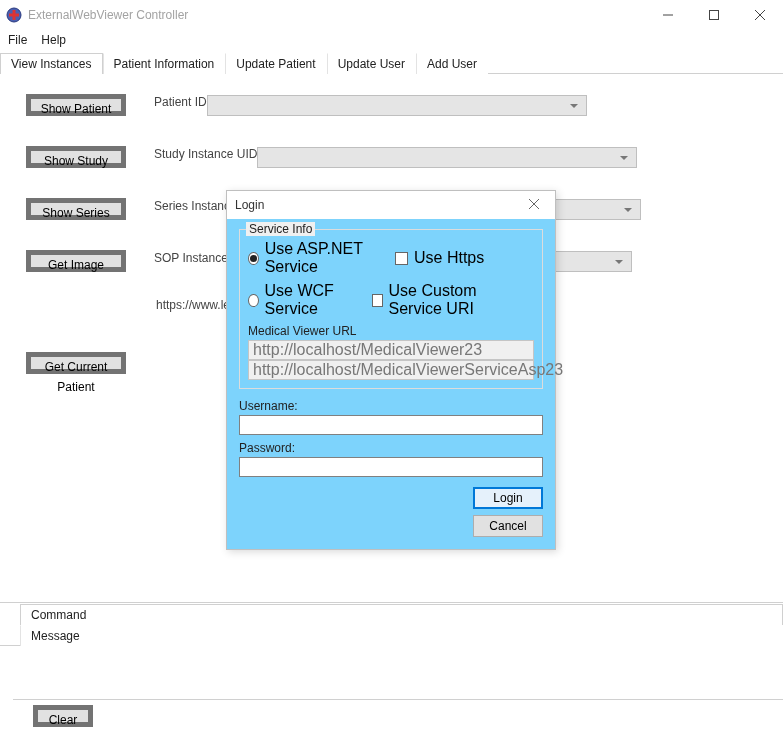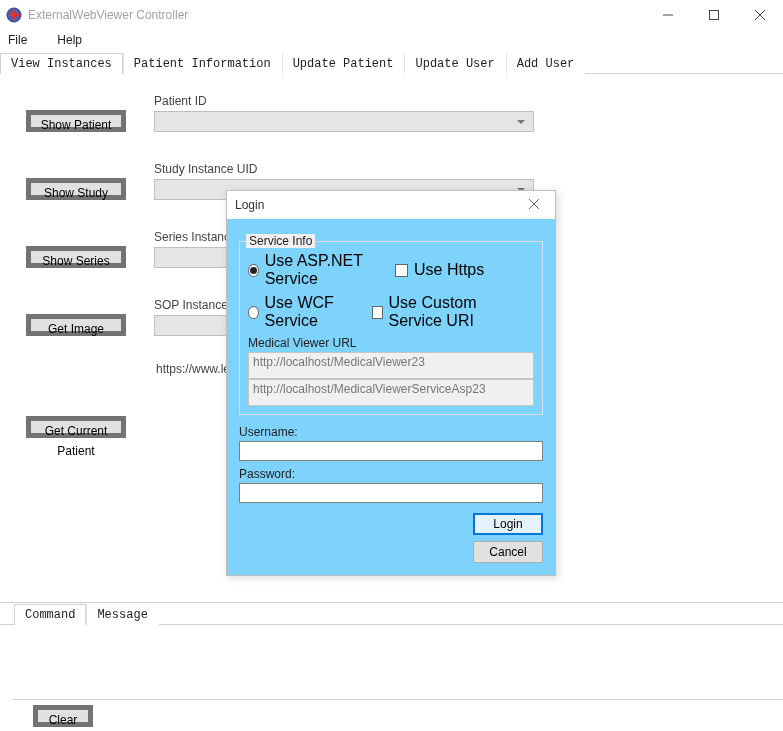--- a/index.html
+++ b/index.html
@@ -29,40 +29,39 @@
   }
   .titlebar .title { flex: 1; font-size: 12px; }
   .titlebar .winbtn {
     width: 46px; height: 30px;
     display: flex; align-items: center; justify-content: center;
     color: #555;
   }
   .menubar {
     height: 20px;
     display: flex;
-    gap: 30px;
+    gap: 14px;
     padding: 0 8px;
     align-items: center;
     color: #222;
     text-align: right;
   }
   .tabstrip {
     display: flex;
     border-bottom: 1px solid #d0d0d0;
     margin-top: 2px;
   }
   .tab {
     padding: 3px 10px;
     border: 1px solid transparent;
     border-bottom: none;
     color: #222;
     position: relative;
     top: 1px;
     background: #fff;
-    font-family: Liberation Mono, monospace;
   }
   .tab.active {
     border-color: #d0d0d0;
     background: #fff;
   }
   .tab:not(.active) { border-color: transparent; }
   .tab.sep { border-left: 1px solid #e3e3e3; }
   .content {
     padding: 20px 0 0 26px;
   }
@@ -76,21 +75,21 @@
     background: #e1e1e1;
     border: 5px solid #737373;
     width: 100px;
     height: 22px;
     text-align: center;
     line-height: 20px;
     font-size: 12px;
     color: #000;
   }
   .btn.small { width: 60px; }
-  .field { display:flex; flex-direction:column; }
+  .field { display:flex; flex-direction:row; }
   .field .lbl { color:#444; margin-bottom:3px; }
   .combo {
     width: 380px; height: 21px;
     background: #e5e5e5;
     border: 1px solid #bfbfbf;
     position: relative;
   }
   .combo::after {
     content: "";
     position: absolute;
@@ -103,21 +102,22 @@
   .bottom-tabs-wrap {
     position: absolute;
     left: 0; right: 0; bottom: 32px;
     border-top: 1px solid #d0d0d0;
     height: 97px;
     padding-top: 0;
   }
   .bottom-tabstrip {
     display:flex;
     border-bottom: 1px solid #d0d0d0;
-    padding-left: 14px;
+    padding-left: 20px;
+    flex-direction: column;
   }
   .bottom-bar {
     position:absolute;
     left:13px; right:0; bottom:0;
     border-top: 1px solid #d0d0d0;
     height: 32px;
     display:flex;
     align-items:center;
     padding-left: 20px;
   }
@@ -132,21 +132,21 @@
   }
   .modal .m-title {
     height: 28px;
     display:flex; align-items:center;
     padding: 0 8px;
     color:#333;
     background:#fff;
   }
   .modal .m-title .mt { flex:1; font-size:12px; }
   .modal .m-title .mx { color:#666; width:26px; text-align:center; }
-  .modal .m-body { padding: 22px 12px 12px 12px; }
+  .modal .m-body { padding: 10px 12px 12px 12px; }
   .groupbox {
     border: 1px solid #dcdcdc;
     padding: 10px 8px 8px 8px;
     position: relative;
     margin-bottom: 10px;
   }
   .groupbox .legend {
     position:absolute; top:-8px; left:6px;
     background:#f0f0f0; padding:0 3px;
     font-size:12px; color:#222;
@@ -159,26 +159,26 @@
     background:#fff;
   }
   .radio.checked::after {
     content:""; width:7px; height:7px; border-radius:50%; background:#222;
   }
   .checkbox {
     width:13px; height:13px; border:1px solid #666; background:#fff;
   }
   .gb-lbl { font-size:16px; }
   .ro-input {
-    width: 100%; height:27px;
+    width: 100%; height:20px;
     border:1px solid #c5c5c5;
     background:#f0f0f0;
     color:#777;
     padding:0 4px;
-    font-size:12px;
+    font-size:16px;
     line-height:18px;
   }
   .stack-lbl { font-size:12px; margin:2px 0 2px 0; color:#222; }
   .txt-input {
     width: 100%; height:20px;
     border:1px solid #808080;
     background:#fff;
     padding:0 4px;
     font-size:12px;
   }

